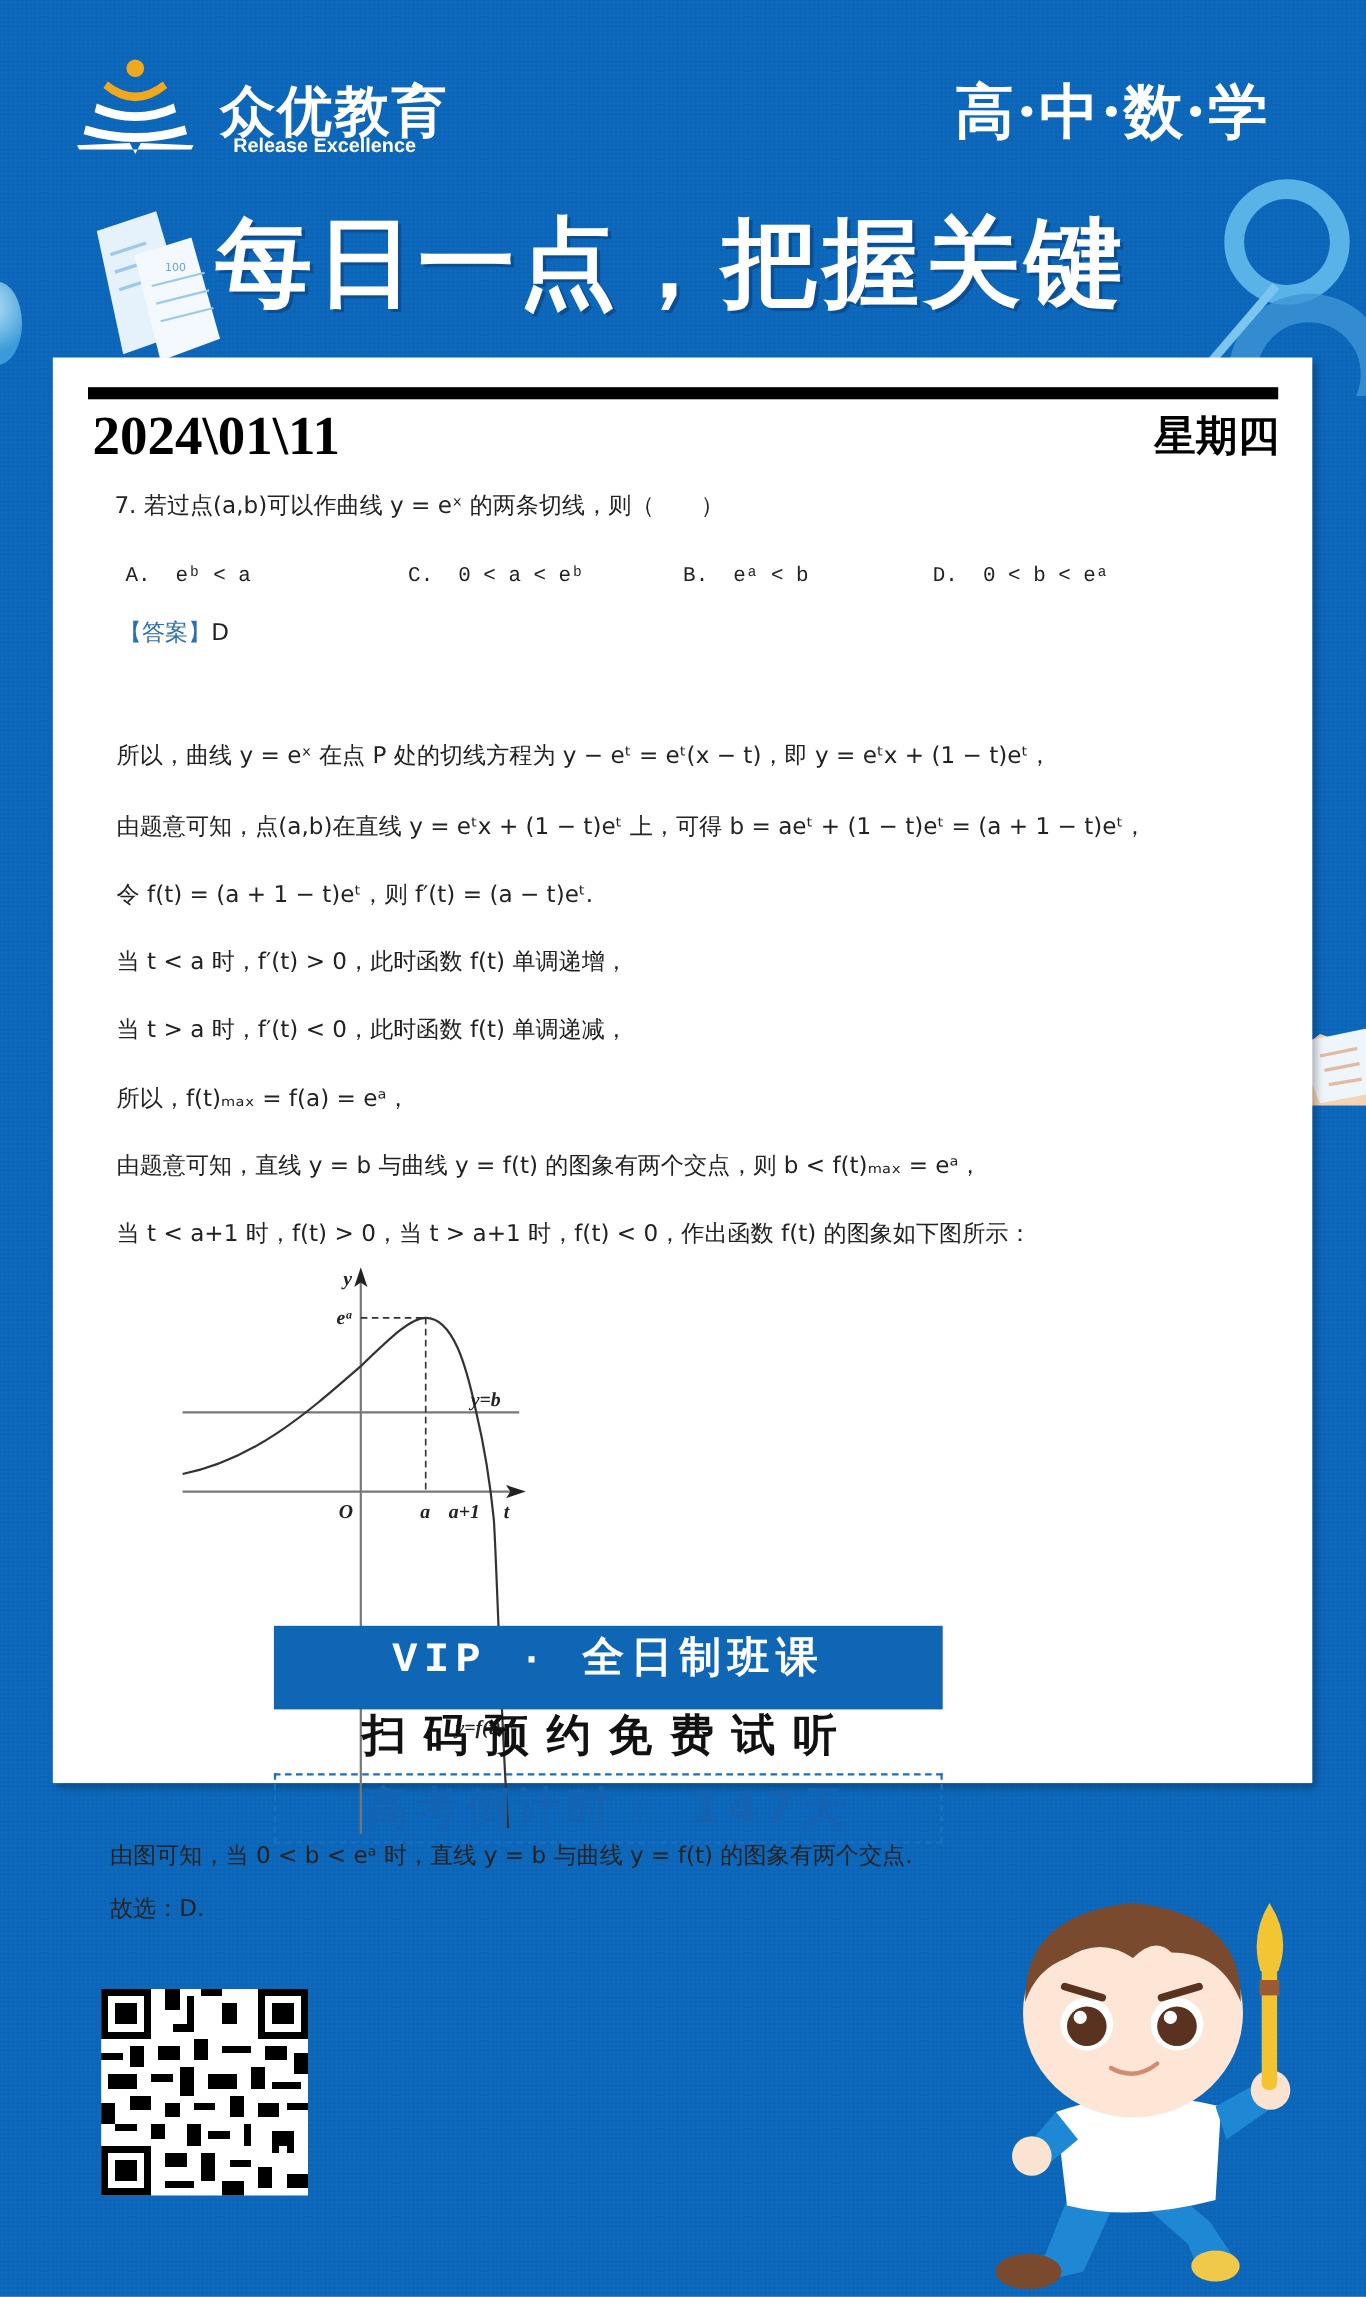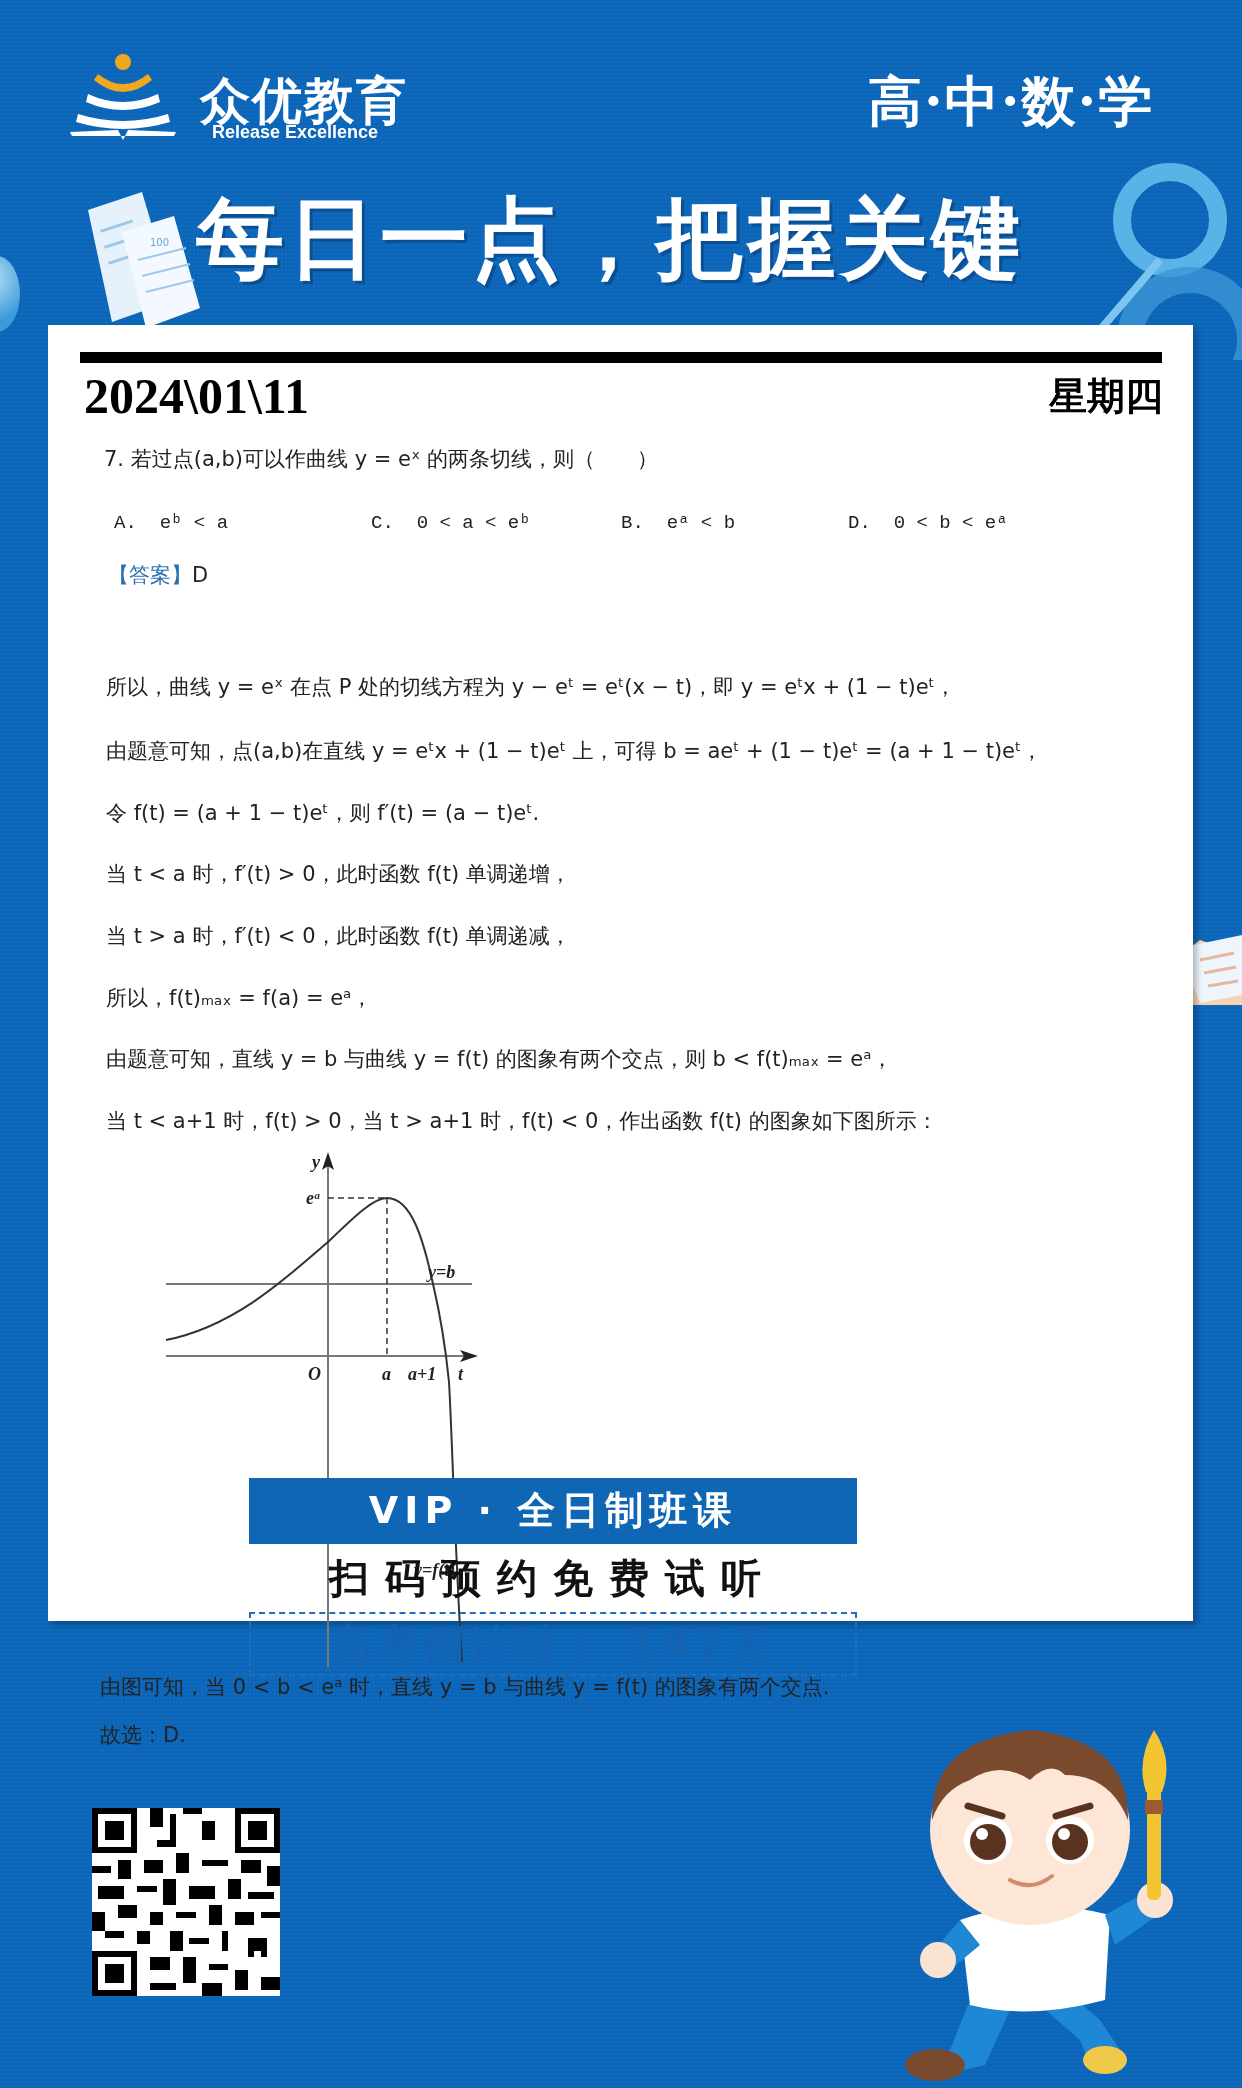--- a/index.html
+++ b/index.html
@@ -61,23 +61,23 @@
   .q-line { position: absolute; left: 56px; font-size: 21px; white-space: nowrap; color: #222; }
   .opt { position: absolute; font-size: 19px; font-family: "Liberation Mono", monospace; color: #222; white-space: nowrap; }
   .ans-tag { color: #2b6fb0; }
   .sol { position: absolute; left: 58px; font-size: 21px; white-space: nowrap; color: #222; }
 
   .graph { position: absolute; left: 64px; top: 827px; width: 370px; height: 520px; }
 
   
   .qr { position: absolute; left: 44px; top: 1483px; width: 188px; height: 188px; }
   .vip-bar {
-    position: absolute; left: 249px; top: 1478px; width: 608px; height: 66px;
+    position: absolute; left: 249px; top: 1478px; width: 608px; height: 76px;
     background: #0f66b5; color: #fff; font-size: 38px; font-weight: bold;
-    text-align: center; line-height: 64px; letter-spacing: 6px;
+    text-align: center; line-height: 64px; letter-spacing: 6px; font-family: Liberation Mono, monospace;
   }
   .trial {
     position: absolute; left: 249px; top: 1550px; width: 608px; height: 56px;
     color: #111; font-size: 40px; font-weight: bold; text-align: center; letter-spacing: 16px; line-height: 56px;
   }
   .countdown {
     position: absolute; left: 249px; top: 1612px; width: 608px; height: 64px;
     border: 2px dashed #1c6ec0; color: #1463b3; font-size: 40px; font-weight: bold;
     text-align: center; line-height: 60px; letter-spacing: 6px;
   }

